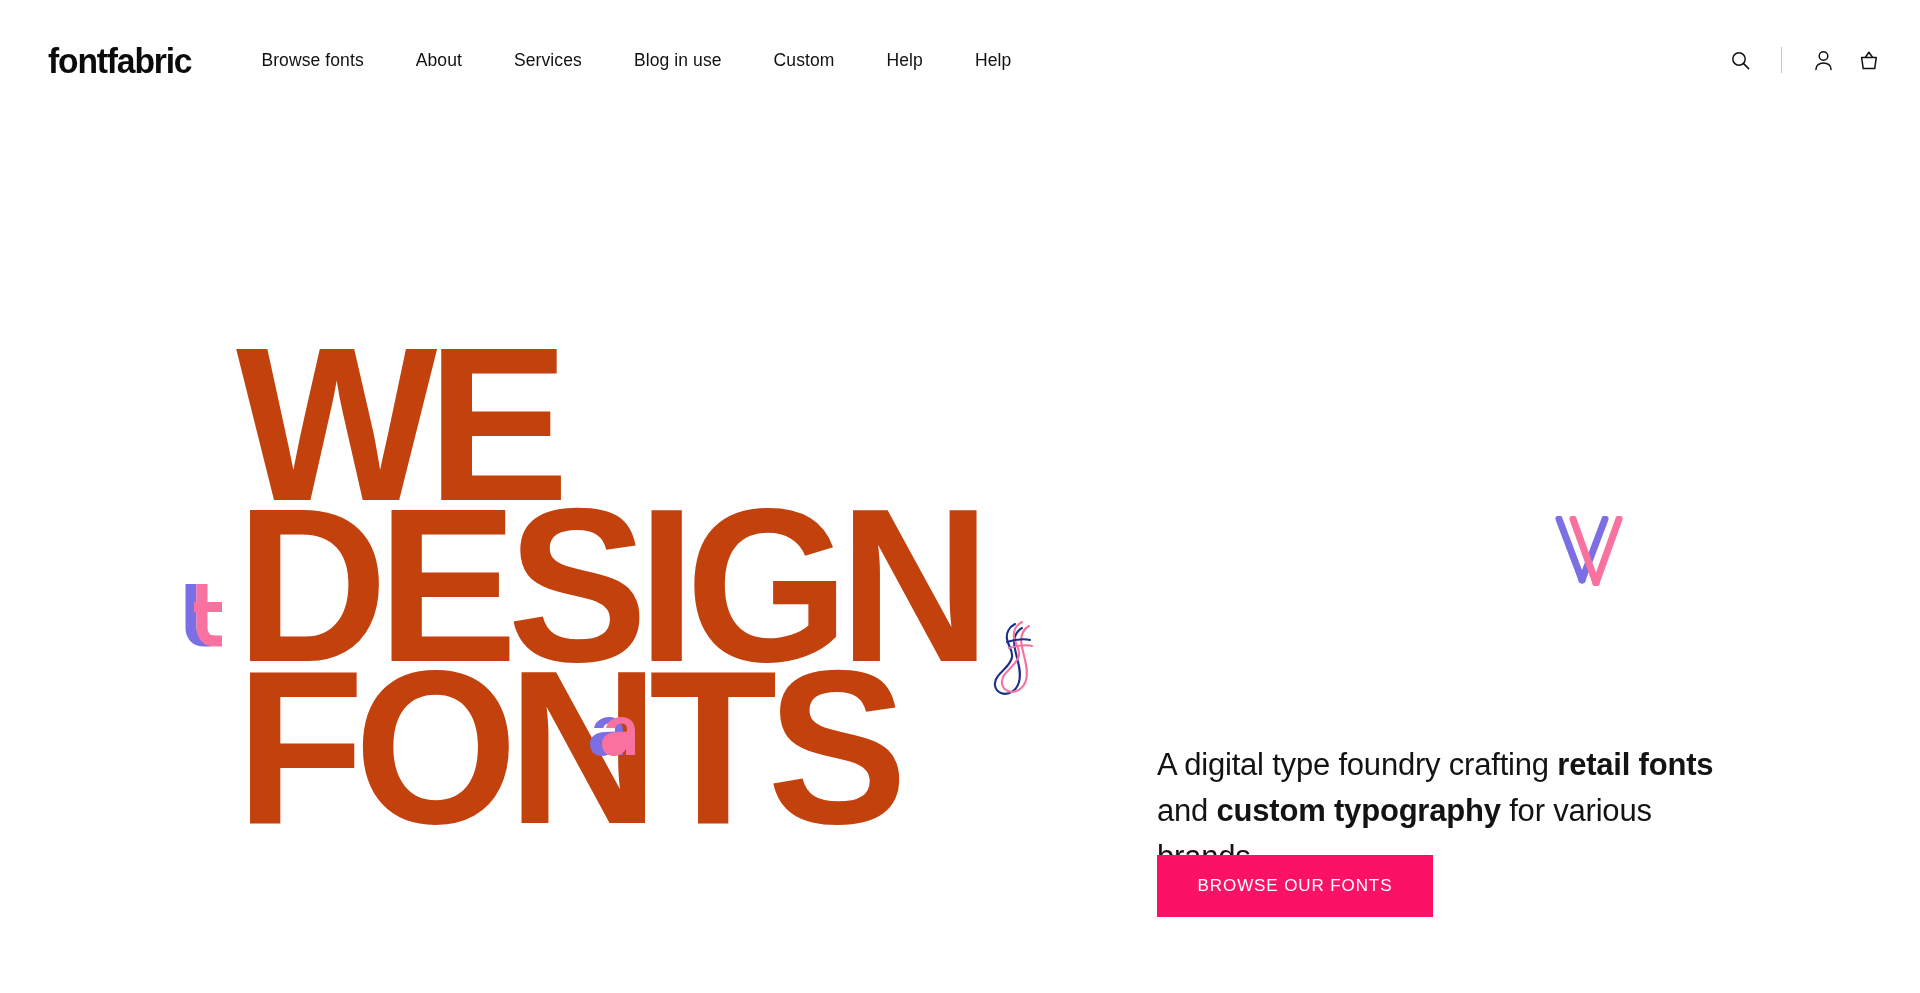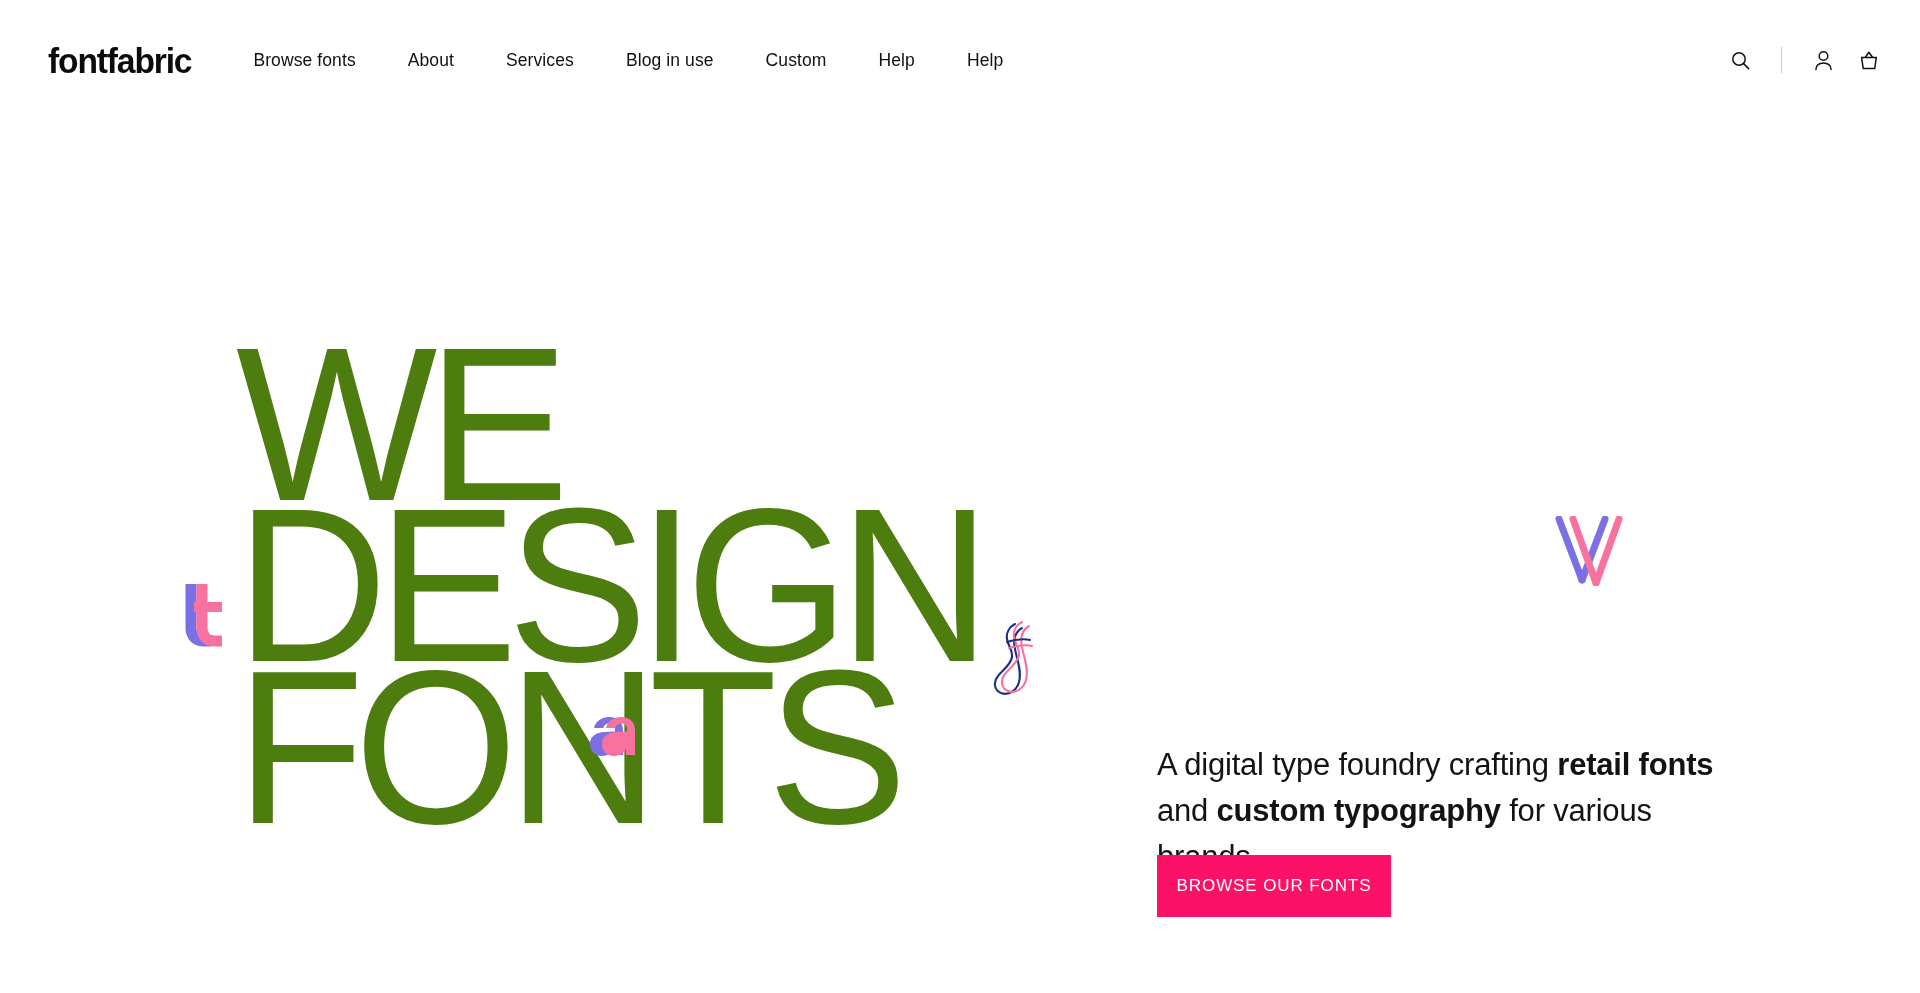--- a/index.html
+++ b/index.html
@@ -39,21 +39,21 @@
     white-space: nowrap;
     cursor: pointer;
     transform: scaleX(0.96);
     transform-origin: left center;
   }
 
   .nav {
     display: flex;
     align-items: center;
     gap: 52px;
-    margin-left: 8px;
+    margin-left: 16px;
   }
 
   .nav-item {
     font-size: 17.5px;
     font-weight: 400;
     color: #111111;
     letter-spacing: 0.1px;
     white-space: nowrap;
     cursor: pointer;
     text-decoration: none;
@@ -89,22 +89,22 @@
   .hero {
     position: relative;
     height: 873px;
   }
 
   .headline {
     position: absolute;
     left: 236px;
     top: 224px;
     font-family: "Liberation Sans", sans-serif;
-    font-weight: 400;
-    color: #4d7c0f;
+    font-weight: 700;
+    color: #c2410c;
     line-height: 0.78;
     letter-spacing: -10px;
     font-size: 207px;
     user-select: none;
   }
   .headline-line {
     display: block;
     white-space: nowrap;
     transform: scaleX(1.02);
     transform-origin: left center;
@@ -164,21 +164,21 @@
     color: #131313;
     font-weight: 400;
     letter-spacing: -0.2px;
   }
   .lede b { font-weight: 700; }
 
   .cta {
     position: absolute;
     left: 1157px;
     top: 735px;
-    width: 234px;
+    width: 276px;
     height: 62px;
     background: #FB1266;
     border: none;
     color: #ffffff;
     font-family: "Liberation Sans", sans-serif;
     font-size: 17px;
     font-weight: 500;
     letter-spacing: 0.9px;
     cursor: pointer;
     display: flex;

